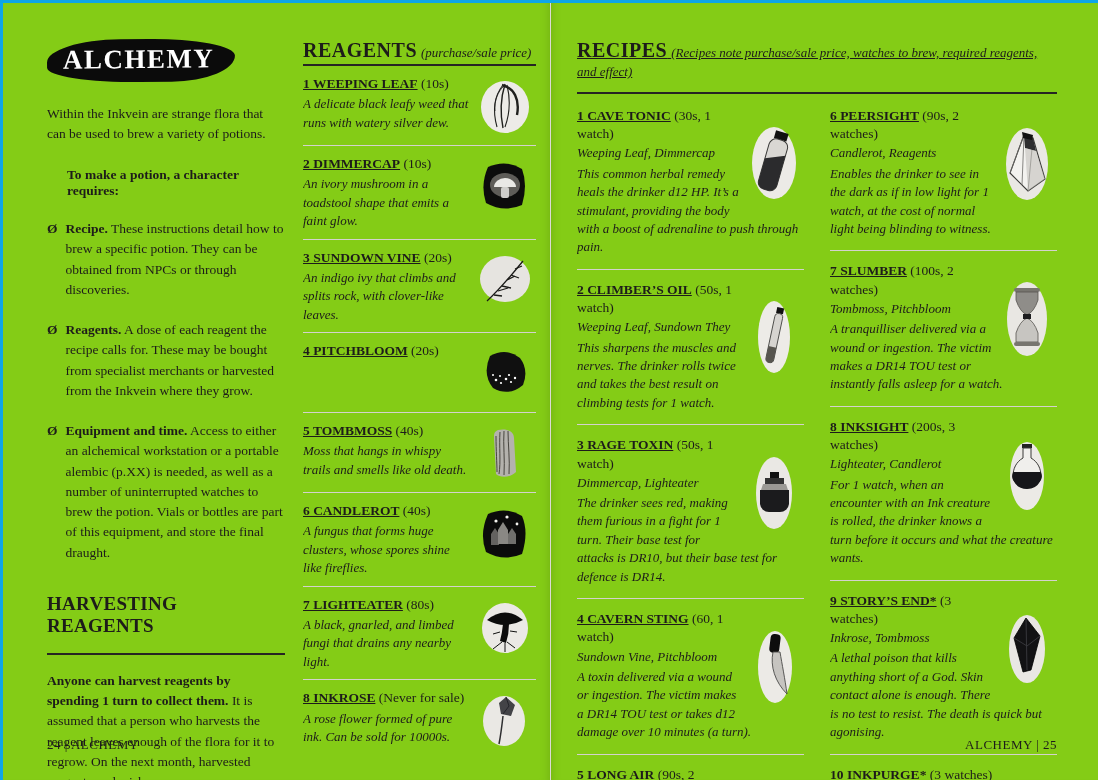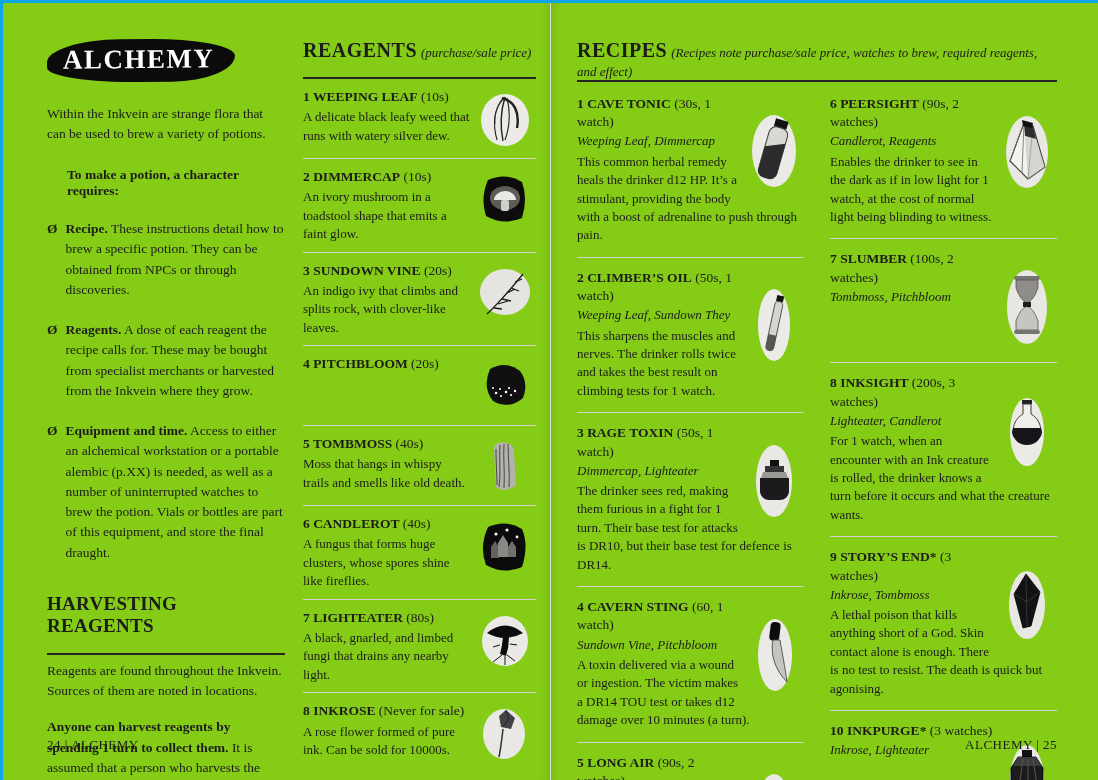--- a/index.html
+++ b/index.html
@@ -17,32 +17,32 @@
   .lcol1{width:238px;}
   .lcol2{flex:1;}
   .intro{font-size:13.5px;line-height:1.45;margin-top:22px;}
   .req-head{font-weight:bold;font-size:13.5px;margin-top:24px;margin-left:20px;}
   .req{display:flex;gap:8px;margin-top:20px;font-size:13.5px;line-height:1.5;}
   .req-bullet{font-weight:bold;flex:0 0 10px;}
   .sec-head{font-weight:bold;font-size:19px;letter-spacing:.3px;border-bottom:2px solid #262523;padding-bottom:16px;margin-top:30px;}
   .sec-text{font-size:13.5px;line-height:1.5;margin-top:6px;}
   .sec-text2{font-size:13.5px;line-height:1.5;margin-top:16px;}
   
-  .col-head{border-bottom:2px solid #262523;padding-bottom:15px;}
+  .col-head{border-bottom:2px solid #262523;padding-bottom:2px;}
   .col-head b{font-size:20px;letter-spacing:.5px;}
   .col-head i{font-size:13px;}
   .reagent{overflow:hidden;padding:9px 0 8px;border-bottom:1px solid #d4d2cd;}
   .reagent:last-child{border-bottom:none;}
   .icon-float{float:right;width:62px;height:60px;margin:2px 0 0 4px;}
   .item-title{font-size:13.5px;line-height:1.35;}
-  .item-title b{font-weight:bold;}
-  .item-desc{font-size:13px;line-height:1.42;margin-top:2px;}
+  .item-title b{font-weight:bold;text-decoration:underline;}
+  .item-desc{font-size:13px;line-height:1.42;margin-top:2px;font-style:italic;}
   .reagent-line{font-style:italic;font-size:13px;line-height:1.4;margin-top:1px;}
   
-  .recipes-head{border-bottom:2px solid #262523;padding-bottom:0;}
+  .recipes-head{border-bottom:2px solid #262523;padding-bottom:12px;text-decoration:underline;}
   .recipes-head b{font-size:20px;letter-spacing:.5px;}
   .recipes-head i{font-size:13px;}
   .recipes-grid{display:flex;gap:26px;margin-top:2px;}
   .rcol{width:227px;}
   .recipe{overflow:hidden;padding:11px 0 12px;border-bottom:1px solid #d4d2cd;}
   .recipe:last-child{border-bottom:none;}
   .recipe .icon-float{width:60px;height:86px;margin:14px 0 0 4px;}
   .pfooter{position:absolute;bottom:28px;font-size:13px;letter-spacing:.5px;}
   .pf-left{left:44px;}
   .pf-right{right:42px;}
@@ -68,21 +68,20 @@
           <div class="req">
             <span class="req-bullet">Ø</span>
             <span><b>Reagents.</b> <span>A dose of each reagent the recipe calls for. These may be bought from specialist merchants or harvested from the Inkvein where they grow.</span></span>
           </div>
           <div class="req">
             <span class="req-bullet">Ø</span>
             <span><b>Equipment and time.</b> <span>Access to either an alchemical workstation or a portable alembic (p.XX) is needed, as well as a number of uninterrupted watches to brew the potion. Vials or bottles are part of this equipment, and store the final draught.</span></span>
           </div>
 
           <div class="sec-head">HARVESTING REAGENTS</div>
-          <p class="sec-text">Reagents are found throughout the Inkvein. Sources of them are noted in locations.</p>
           <p class="sec-text2"><b>Anyone can harvest reagents by spending 1 turn to collect them.</b> <span>It is assumed that a person who harvests the reagent leaves enough of the flora for it to regrow. On the next month, harvested reagents replenish.</span></p>
         </div>
 
         <div class="lcol2">
           <div class="col-head">
             <b>REAGENTS</b> <i>(purchase/sale price)</i>
           </div>
 
           <div class="reagent">
             <span class="icon-float">
@@ -325,20 +324,21 @@
                   <ellipse cx="30" cy="43" rx="20" ry="37" fill="#e9e7e3"></ellipse>
                   <rect x="17" y="12" width="26" height="4" rx="2" fill="#77756f"></rect>
                   <path d="M19 16 h22 v8 q-4 12 -11 15 q-7 -3 -11 -15z" fill="#8f8d89" stroke="#55534f" stroke-width="0.8"></path>
                   <path d="M30 42 q7 3 11 15 v9 h-22 v-9 q4 -12 11 -15z" fill="#c7c5c1" stroke="#55534f" stroke-width="0.8"></path>
                   <rect x="26" y="38" width="8" height="5" fill="#1d1d1f"></rect>
                   <rect x="17" y="66" width="26" height="4" rx="2" fill="#77756f"></rect>
                 </svg>
             </span>
             <div class="item-title"><b>7 SLUMBER</b> <span class="meta">(100s, 2 watches)</span></div>
             <div class="reagent-line">Tombmoss, Pitchbloom</div>
+            <div class="item-desc">A tranquilliser delivered via a wound or ingestion. The victim makes a DR14 TOU test or instantly falls asleep for a watch.</div>
           </div>
 
           <div class="recipe">
             <span class="icon-float">
               <svg width="60" height="86" viewBox="0 0 60 86">
                   <ellipse cx="30" cy="44" rx="17" ry="34" fill="#eceae6"></ellipse>
                   <rect x="25" y="12" width="10" height="4" fill="#222"></rect>
                   <path d="M26 16 h8 v10 c7 4 10 11 10 18 a14 12 0 0 1 -28 0 c0 -7 3 -14 10 -18z" fill="#f0efec" stroke="#3a3a38" stroke-width="1"></path>
                   <path d="M16.3 40 h27.4 c1.5 3 2 6 -1 10 a14 12 0 0 1 -25.4 0 c-3 -4 -2.5 -7 -1 -10z" fill="#16161a"></path>
                 </svg>

